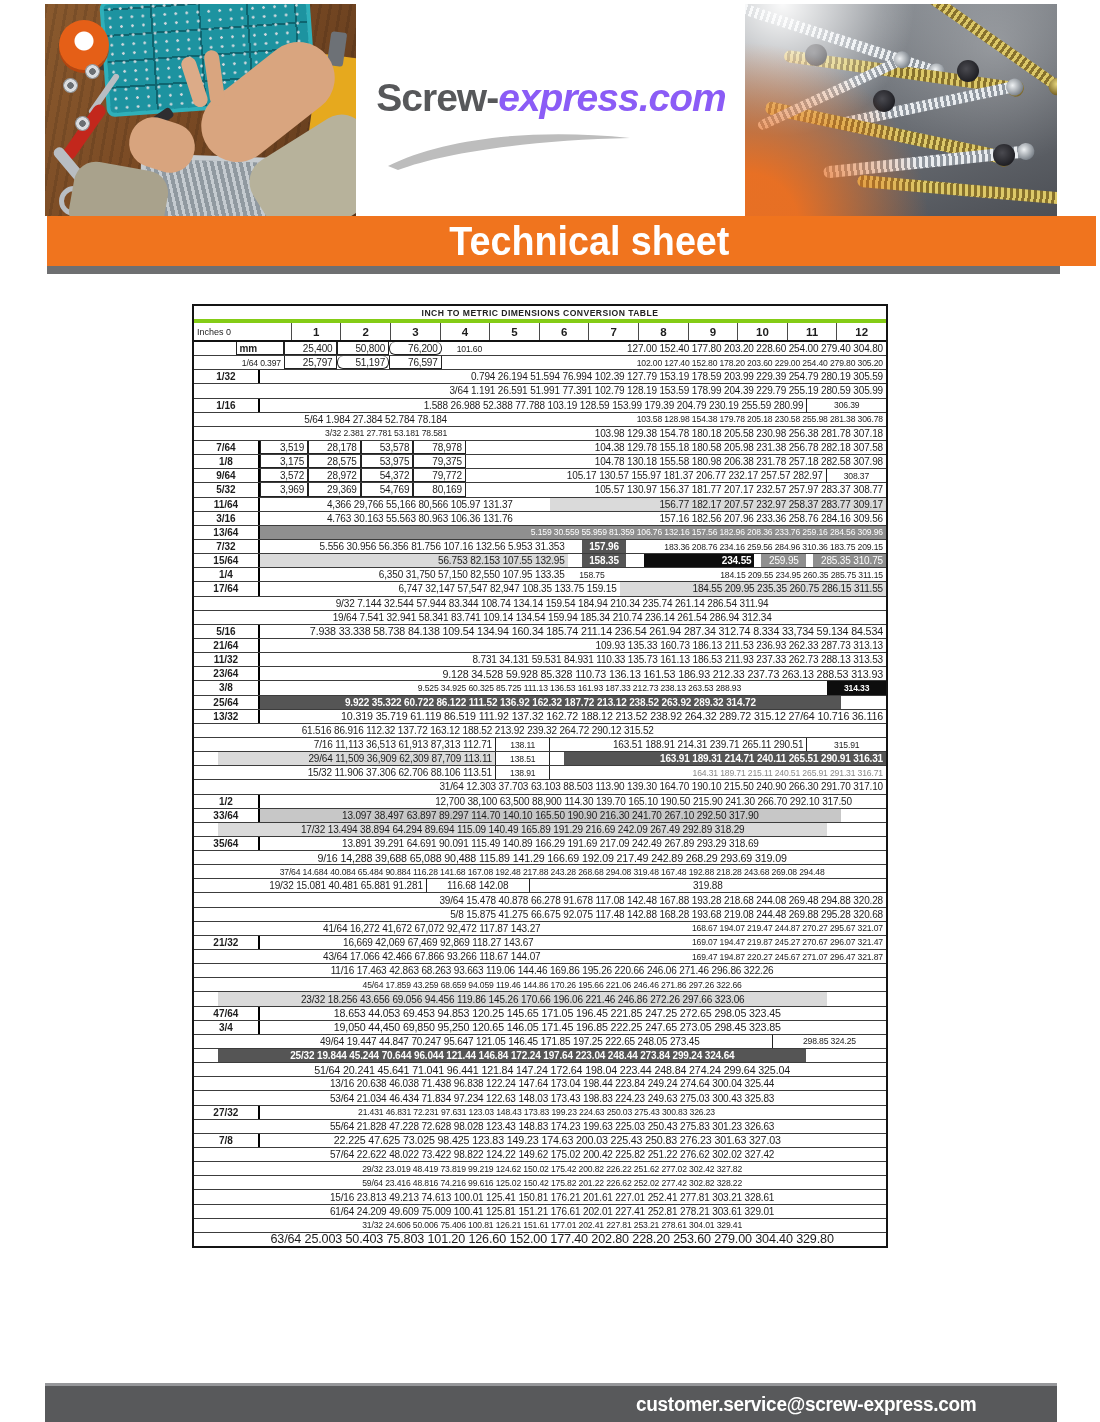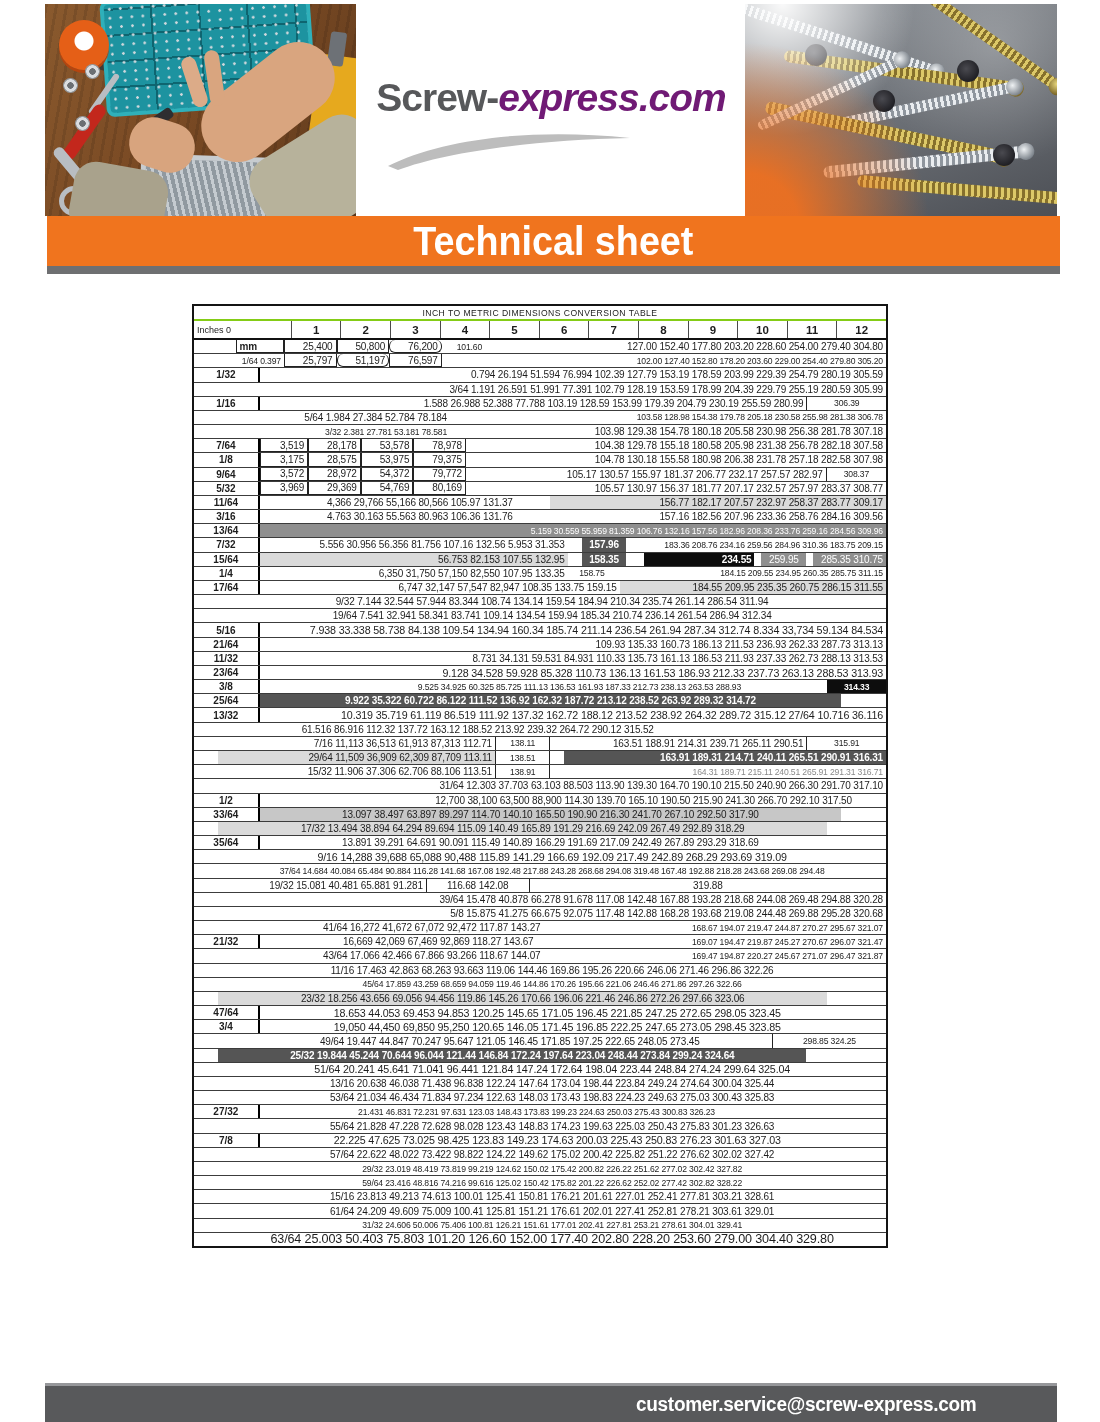--- a/index.html
+++ b/index.html
@@ -12,21 +12,21 @@
   .photo-left{left:0;width:311px;background:
       repeating-linear-gradient(100deg,rgba(0,0,0,.10) 0 3px,rgba(0,0,0,0) 3px 10px),
       linear-gradient(125deg,#8a5a2e 0%,#7a4a24 45%,#5f3a1c 100%);}
   .photo-right{right:0;width:312px;background:
       radial-gradient(circle at 80% 20%,rgba(255,255,255,.25),transparent 40%),
       linear-gradient(160deg,#8d9298 0%,#6a6e74 55%,#4c4f55 100%);}
   .logo-area{position:absolute;left:311px;top:0;width:390px;height:212px;background:#fff;}
   .logo{position:absolute;left:0;top:72px;width:100%;text-align:center;font-size:39px;
         letter-spacing:-1px;white-space:nowrap;}
   .logo .p1{color:#57585a;font-weight:700;}
-  .logo .p2{color:#701a75;font-weight:700;font-style:italic;}
+  .logo .p2{color:#8b5cf6;font-weight:700;font-style:italic;}
   .swoosh{position:absolute;left:28px;top:118px;width:250px;height:48px;}
 
   
   .pl{position:absolute;}
   .pl-sand{left:55px;top:-12px;width:120px;height:92px;background:#3f3b37;transform:rotate(15deg);border-radius:4px;}
   .pl-box{left:58px;top:-10px;width:202px;height:108px;border-radius:8px;border:4px solid #2fb0ba;
       background:
         radial-gradient(#cfd8dc 1.3px,transparent 1.7px) 0 0/11px 9px,
         repeating-linear-gradient(0deg,transparent 0 24px,#0e6570 24px 26px),
         repeating-linear-gradient(90deg,transparent 0 46px,#0e6570 46px 48px),
@@ -69,29 +69,29 @@
   .sc6{left:150px;top:26px;width:180px;height:11px;transform:rotate(35deg);}
   .sc7{left:6px;top:84px;width:160px;height:10px;transform:rotate(-25deg);}
   .sc8{left:112px;top:180px;width:215px;height:12px;transform:rotate(5deg);}
   .bhead{position:absolute;width:22px;height:22px;border-radius:50%;background:radial-gradient(circle at 42% 40%,#4a4a50,#1d1d22 75%);}
   .bh1{left:128px;top:86px;} .bh2{left:212px;top:56px;} .bh3{left:248px;top:140px;} .bh4{left:60px;top:40px;}
   .pr-white{position:absolute;inset:0;background:radial-gradient(circle at 12% 0%,rgba(255,255,255,.95),transparent 38%);}
   .pr-orange{position:absolute;inset:0;background:radial-gradient(circle at 0% 105%,rgba(238,112,32,.95) 0 14%,rgba(238,112,32,0) 48%);}
 
   
   .banner{position:absolute;left:47px;top:216px;width:1013px;height:50px;background:#f0741e;
-          display:flex;align-items:center;justify-content:center;}
+          display:flex;align-items:center;justify-content:center;padding-left:36px;}
   .banner-title{color:#fff;font-weight:700;font-size:41px;transform:scaleX(.92);letter-spacing:0;}
   .gray-strip{position:absolute;left:47px;top:266px;width:1013px;height:8px;background:#6e6f71;}
 
   
   .sheet{position:absolute;left:192px;top:304px;width:696px;height:944px;border:2px solid #141414;
          box-sizing:border-box;background:#fff;display:flex;flex-direction:column;}
-  .t-title{height:13px;flex:none;border-bottom:2px solid #84cc16;display:flex;align-items:center;
-           justify-content:center;font-size:8.6px;letter-spacing:.45px;color:#222;}
+  .t-title{height:13px;flex:none;border-bottom:4px solid #84cc16;display:flex;align-items:center;
+           justify-content:center;font-size:8.6px;letter-spacing:.45px;color:#222;font-weight:bold;}
   .t-head{height:17px;flex:none;border-bottom:2px solid #111;display:flex;font-weight:700;font-size:11.5px;}
   .t-head .corner{width:14%;box-sizing:border-box;font-size:9px;font-weight:400;display:flex;
                   align-items:center;padding-left:3px;}
   .t-head .col{flex:1;display:flex;align-items:center;justify-content:center;border-left:1px solid #4a4a4a;}
   .t-body{flex:1;display:flex;flex-direction:column;}
   .row{flex:1;display:flex;align-items:stretch;border-bottom:1px solid #3c3c3c;box-sizing:border-box;
        font-size:10px;min-height:0;}
   .row:last-child{border-bottom:none;}
   .lab{width:9.5%;flex:none;box-sizing:border-box;border-right:2px solid #000;display:flex;
        align-items:center;justify-content:center;font-weight:700;font-size:10px;}

